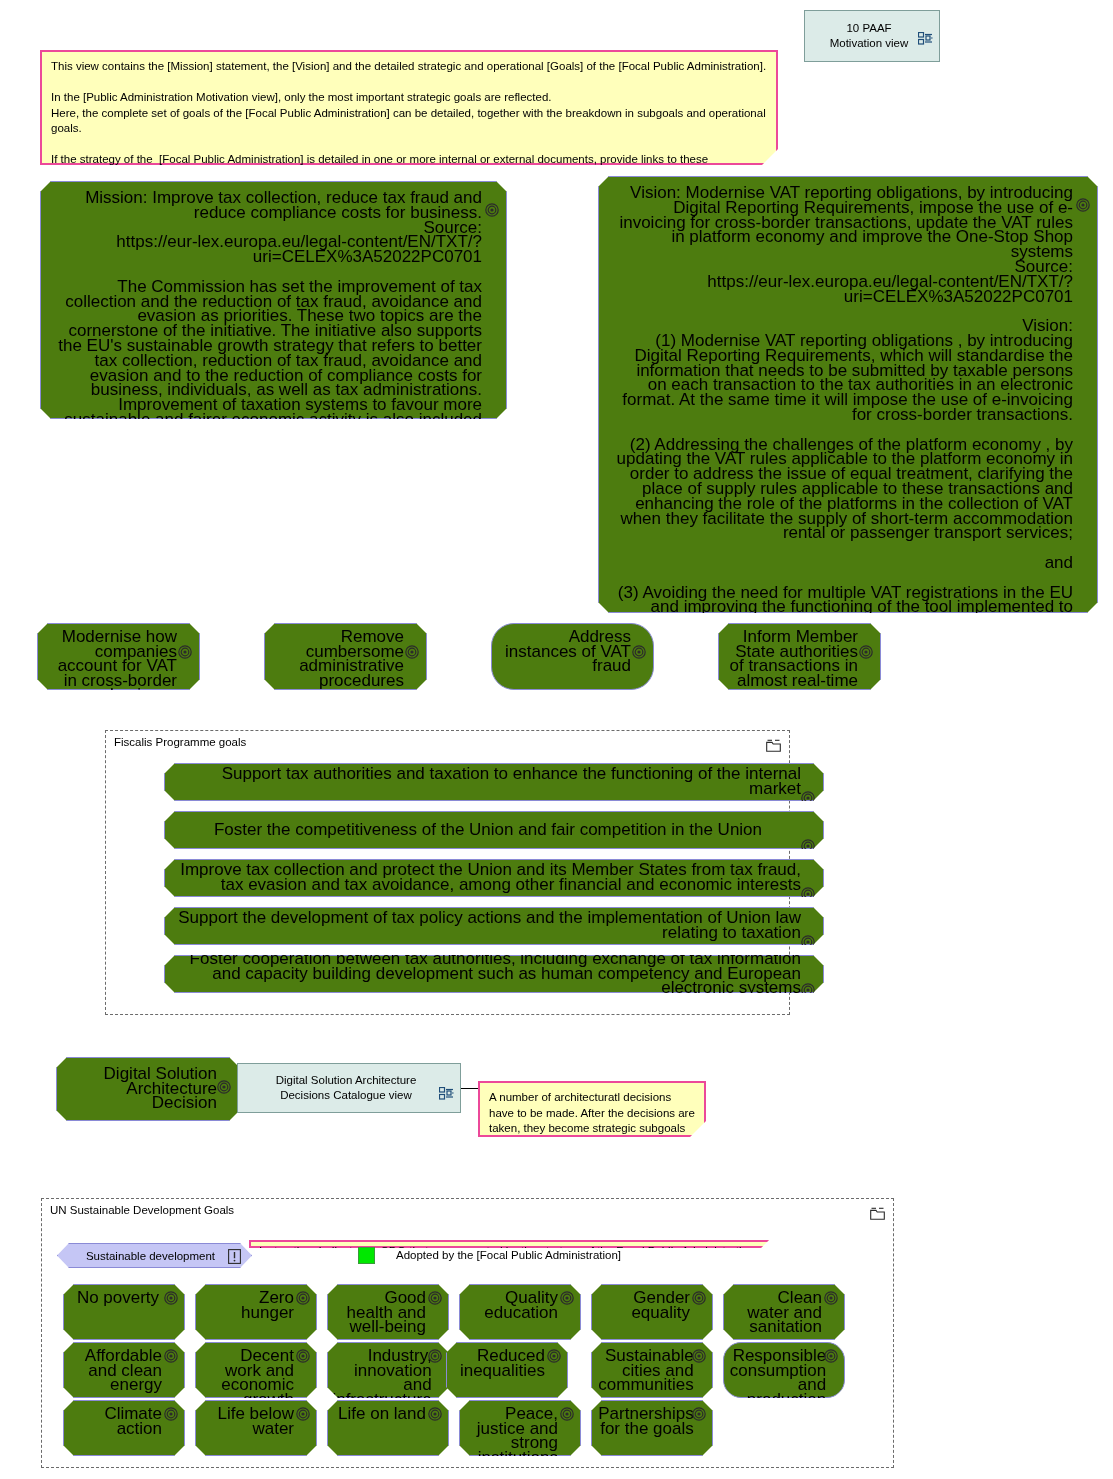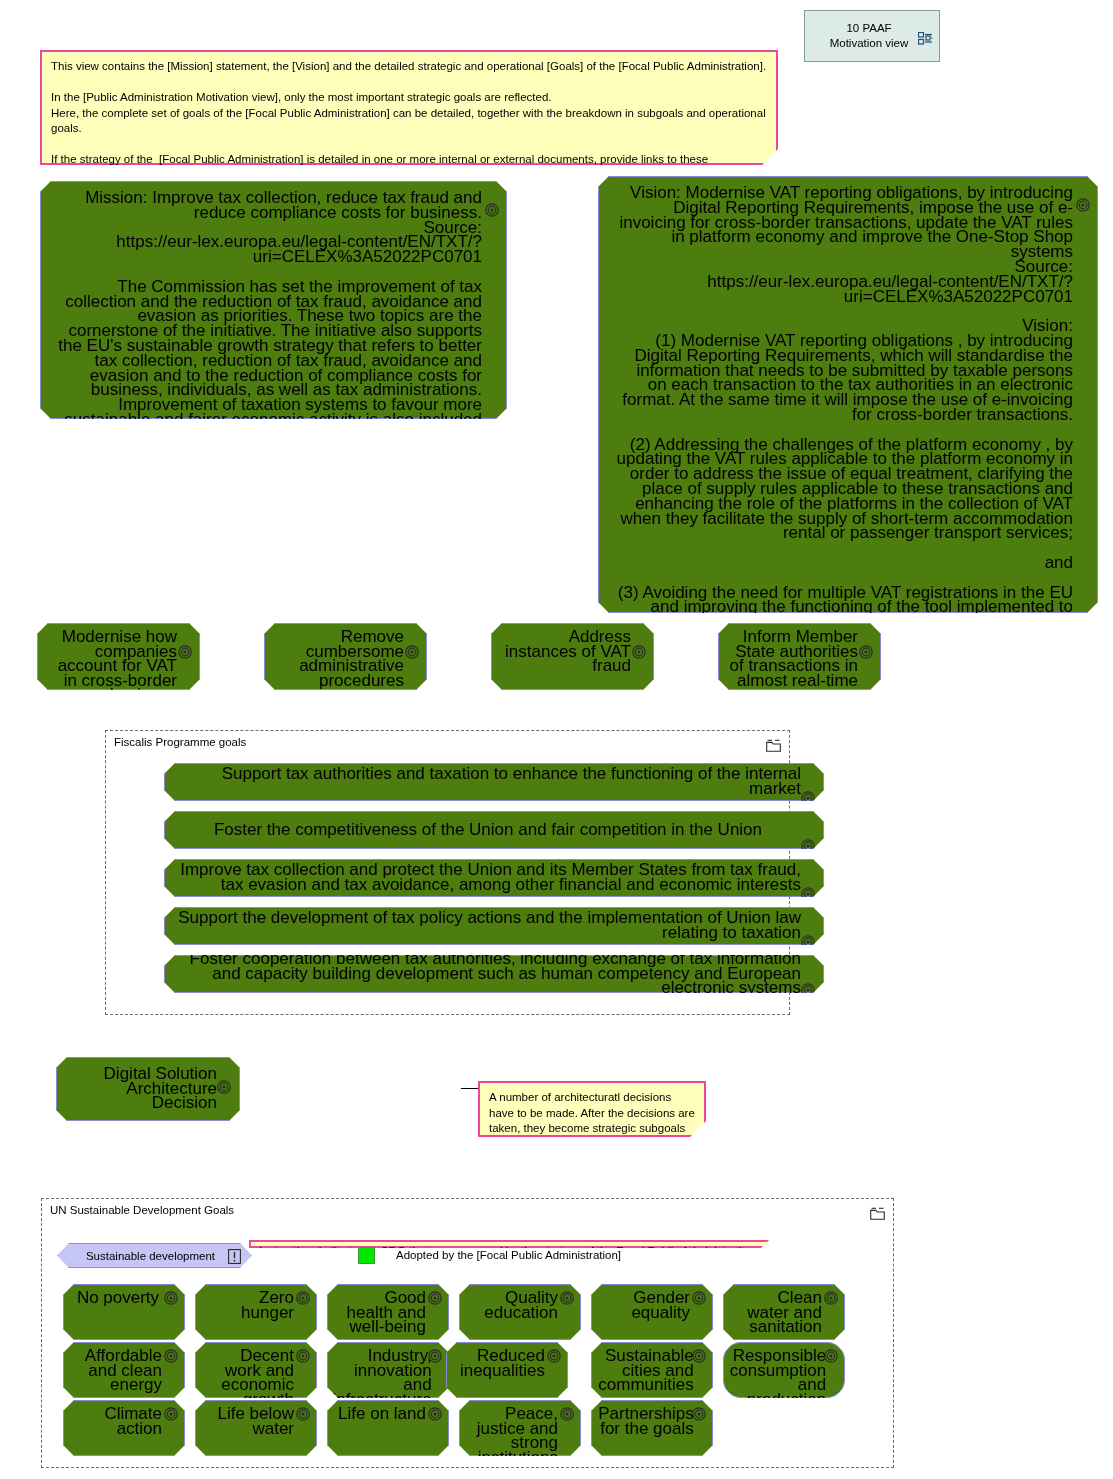--- a/index.html
+++ b/index.html
@@ -204,21 +204,21 @@
     <span>Remove cumbersome administrative procedures</span>
     <span class="icon icon-goal" style="right:7px;top:6px;">
       <svg viewBox="0 0 14 14" width="14" height="14">
           <circle cx="7" cy="7" r="6.2" fill="none" stroke="#2b2b2b" stroke-width="1.2"></circle>
           <circle cx="7" cy="7" r="3.8" fill="none" stroke="#2b2b2b" stroke-width="1.2"></circle>
           <circle cx="7" cy="7" r="1.6" fill="#2b2b2b"></circle>
         </svg>
     </span>
   </div>
 
-  <div class="abs goal" style="left:491px;top:623px;width:163px;height:67px;">
+  <div class="abs goal" style="left:491px;top:623px;width:163px;height:67px;border-radius:23px;">
     <span>Address instances of VAT fraud</span>
     <span class="icon icon-goal" style="right:7px;top:6px;">
       <svg viewBox="0 0 14 14" width="14" height="14">
           <circle cx="7" cy="7" r="6.2" fill="none" stroke="#2b2b2b" stroke-width="1.2"></circle>
           <circle cx="7" cy="7" r="3.8" fill="none" stroke="#2b2b2b" stroke-width="1.2"></circle>
           <circle cx="7" cy="7" r="1.6" fill="#2b2b2b"></circle>
         </svg>
     </span>
   </div>
 
@@ -306,20 +306,34 @@
     <span>Digital Solution Architecture Decision</span>
     <span class="icon icon-goal" style="right:8px;top:7px;">
       <svg viewBox="0 0 14 14" width="14" height="14">
           <circle cx="7" cy="7" r="6.2" fill="none" stroke="#2b2b2b" stroke-width="1.2"></circle>
           <circle cx="7" cy="7" r="3.8" fill="none" stroke="#2b2b2b" stroke-width="1.2"></circle>
           <circle cx="7" cy="7" r="1.6" fill="#2b2b2b"></circle>
         </svg>
     </span>
   </div>
 
+  <div class="abs viewref" style="left:237px;top:1063px;width:224px;height:50px;">
+    <span>Digital Solution Architecture
+Decisions Catalogue view</span>
+    <span class="icon icon-view" style="right:6px;top:8px;">
+      <svg viewBox="0 0 15 13" width="15" height="13">
+        <rect x="0.5" y="0.5" width="5" height="4.5" fill="none" stroke="#1f4e79" stroke-width="1.2"></rect>
+        <rect x="0.5" y="7.5" width="5" height="4.5" fill="none" stroke="#1f4e79" stroke-width="1.2"></rect>
+        <rect x="8" y="4" width="4" height="4" fill="none" stroke="#1f4e79" stroke-width="1.2"></rect>
+        <line x1="7" y1="2.5" x2="14" y2="2.5" stroke="#1f4e79" stroke-width="1.2"></line>
+        <line x1="13" y1="6" x2="14.6" y2="6" stroke="#1f4e79" stroke-width="1.2"></line>
+        <line x1="7" y1="10" x2="14" y2="10" stroke="#1f4e79" stroke-width="1.2"></line>
+      </svg>
+    </span>
+  </div>
 
   <div class="abs note folded" style="left:478px;top:1041px;width:228px;height:96px;">
     <div class="note-body">A number of architecturatl decisions have to be made. After the decisions are taken, they become strategic subgoals or operational goals for the different developments and changes.</div>
   </div>
 
   <div class="abs group" style="left:41px;top:1198px;width:853px;height:270px;">
     <span class="group-label">UN Sustainable Development Goals</span>
     <span class="icon icon-folder" style="right:8px;top:7px;">
       <svg viewBox="0 0 15 13" width="15" height="13">
         <path d="M0.7 3.4 h5.3 l1.2 1.6 h7.1 v7.2 h-13.6 z" fill="none" stroke="#2b2b2b" stroke-width="1.1"></path>

